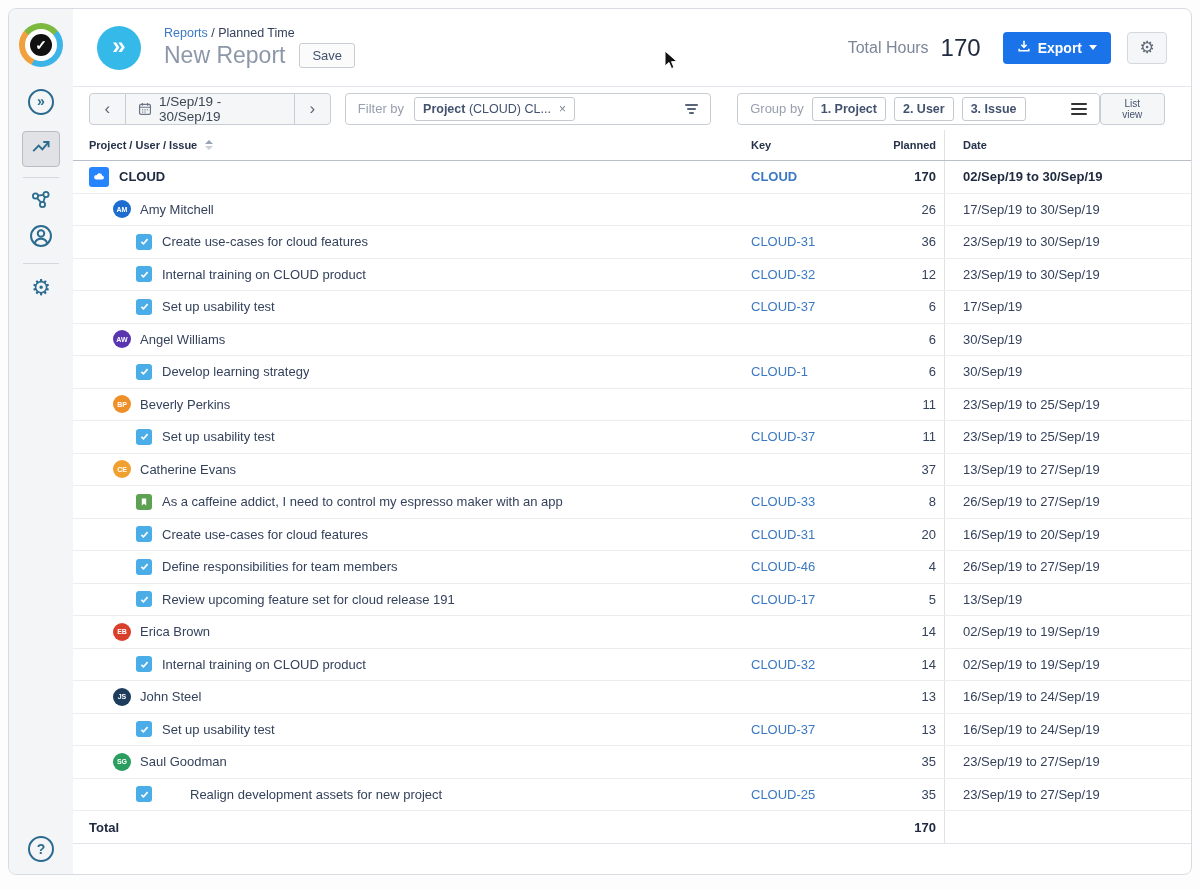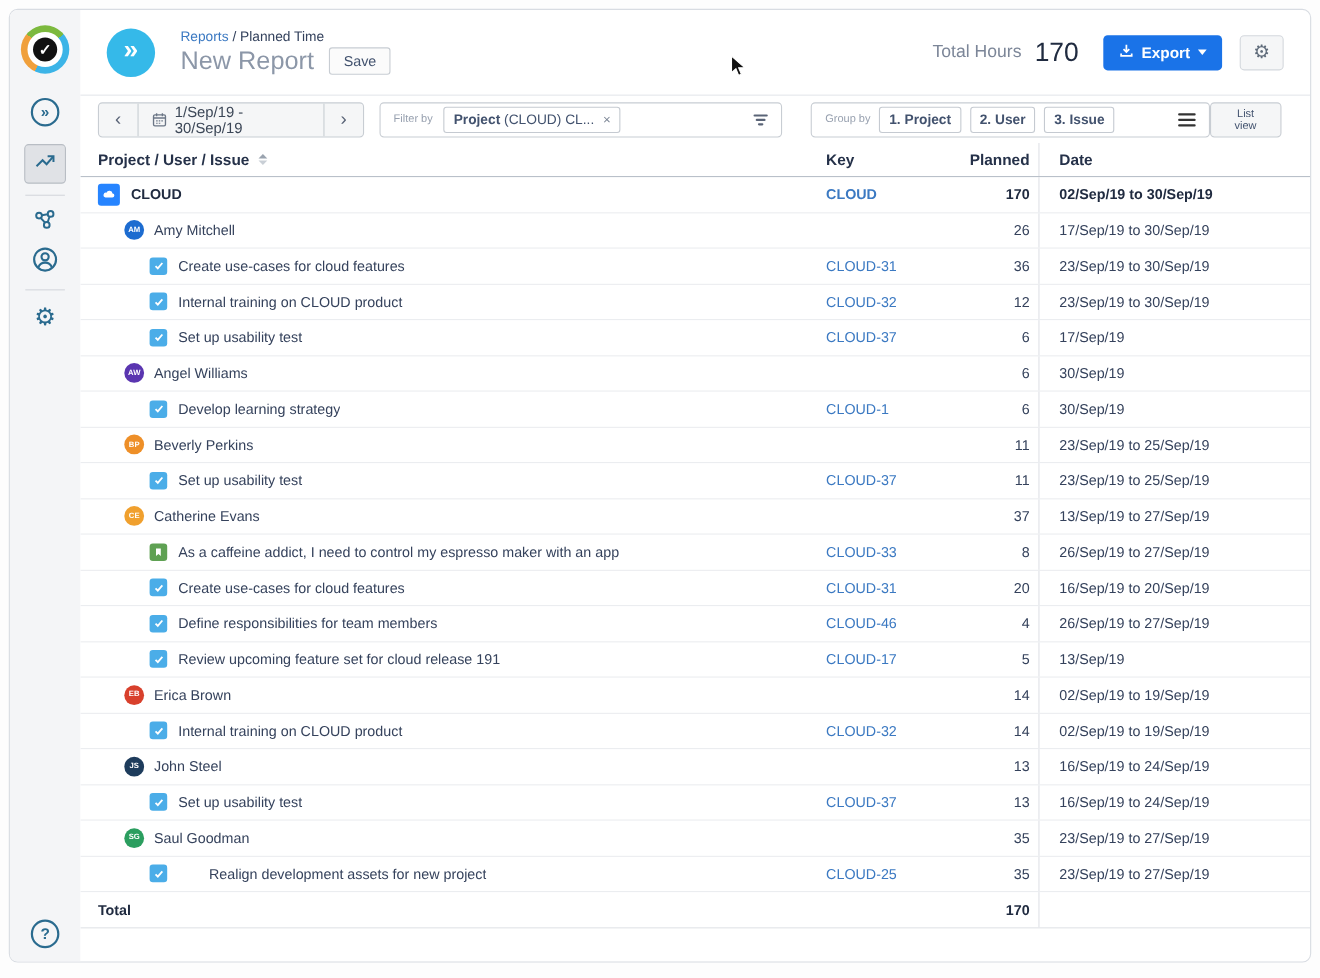--- a/index.html
+++ b/index.html
@@ -52,40 +52,40 @@
 
   
   .toolbar { height:43px; display:flex; align-items:center; padding:0 26px 0 16px; flex-shrink:0; }
   .date-group { display:flex; align-items:stretch; height:32px; border:1px solid #c8cdd3; border-radius:4px; background:#f5f6f7; overflow:hidden; }
   .date-nav { width:36px; display:flex; align-items:center; justify-content:center; font-size:17px; color:#5a6477; cursor:pointer; }
   .date-display { border-left:1px solid #c8cdd3; border-right:1px solid #c8cdd3; display:flex; align-items:center; gap:7px;
     padding:0 12px; font-size:13.5px; color:#3c4757; cursor:pointer; }
   .cal-icon svg { display:block; }
   .filter-box { margin-left:14px; width:376px; height:32px; background:#fff; border:1px solid #c8cdd3; border-radius:4px;
     display:flex; align-items:center; padding:0 12px; }
-  .muted-label { font-size:10px; color:#97a0af; }
+  .muted-label { font-size:13px; color:#97a0af; }
   .filter-chip { margin-left:10px; border:1px solid #c5cad1; border-radius:3px; background:#fff; height:24px;
     display:flex; align-items:center; padding:0 8px; font-size:12.5px; color:#42526e; gap:8px; cursor:pointer; }
   .filter-chip b { font-weight:bold; }
   .chip-x { color:#7a8494; font-size:12px; cursor:pointer; }
   .funnel { margin-left:auto; display:flex; flex-direction:column; align-items:center; gap:2px; cursor:pointer; }
   .funnel span { display:block; height:2px; background:#5a6477; border-radius:1px; }
   .f1{width:13px;} .f2{width:9px;} .f3{width:5px;}
   .group-box { margin-left:26px; width:372px; height:32px; background:#fff; border:1px solid #c8cdd3; border-radius:4px;
     display:flex; align-items:center; padding:0 12px; gap:8px; }
   .group-chip { border:1px solid #c5cad1; border-radius:3px; background:#fff; height:24px; display:flex; align-items:center;
     padding:0 8px; font-size:12.5px; color:#42526e; font-weight:bold; cursor:pointer; }
   .burger { margin-left:auto; display:flex; flex-direction:column; gap:3px; cursor:pointer; }
   .burger span { width:16px; height:2px; background:#333; border-radius:1px; }
   .listview-btn { margin-left:auto; height:32px; background:#f5f6f7; border:1px solid #c8cdd3; border-radius:4px;
     font-size:10px; color:#42526e; padding:0 13px; cursor:pointer; }
 
   
   .table { flex:1; display:flex; flex-direction:column; overflow:hidden; }
-  .thead { display:flex; align-items:center; height:31px; border-bottom:1px solid #b9c0c9; font-size:14px; font-weight:bold; color:#253149; flex-shrink:0; }
+  .thead { display:flex; align-items:center; height:31px; border-bottom:1px solid #b9c0c9; font-size:11px; font-weight:bold; color:#253149; flex-shrink:0; }
   .trow { display:flex; align-items:center; height:32.5px; border-bottom:1px solid #ebedf0; font-size:13px; color:#35425c; flex-shrink:0; }
   .cell-tree { flex:1; display:flex; align-items:center; min-width:0; padding-left:16px; }
   .cell-key { width:100px; flex-shrink:0; }
   .cell-planned { width:85px; flex-shrink:0; text-align:right; }
   .cell-date { width:247px; flex-shrink:0; margin-left:8px; border-left:1px solid #dfe2e7; align-self:stretch;
     display:flex; align-items:center; padding-left:18px; }
   .thead .cell-date { border-left:1px solid #dfe2e7; }
   .sort-icon { display:inline-flex; flex-direction:column; align-items:center; margin-left:8px; gap:2px; cursor:pointer; }
   .sort-icon .up { width:0;height:0;border-left:4px solid transparent;border-right:4px solid transparent;border-bottom:4px solid #9aa3af; }
   .sort-icon .dn { width:0;height:0;border-left:4px solid transparent;border-right:4px solid transparent;border-top:4px solid #c9cfd6; }

